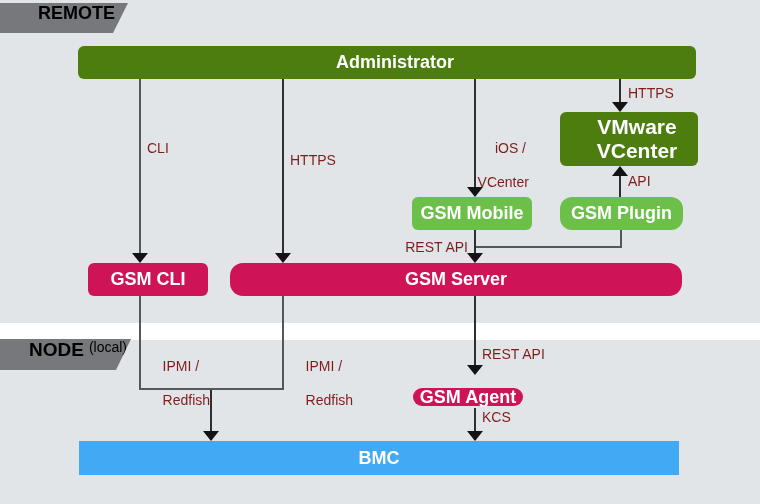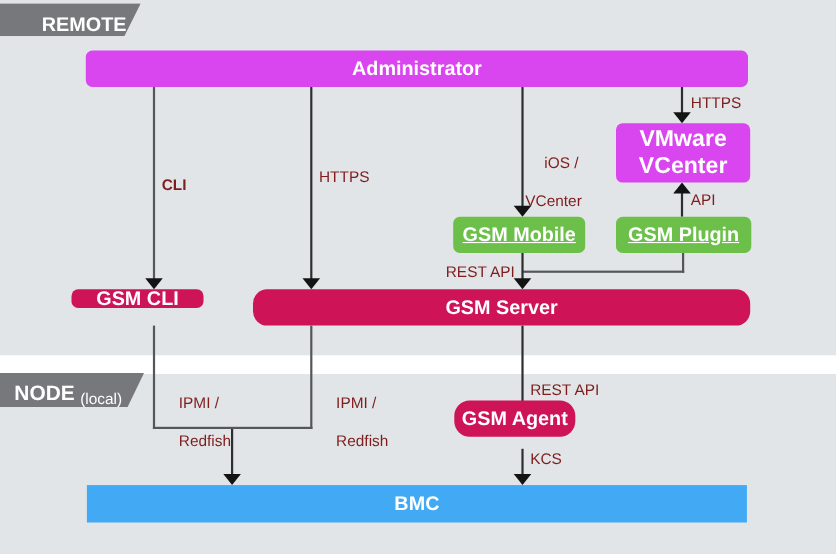--- a/index.html
+++ b/index.html
@@ -6,48 +6,48 @@
   .canvas{
     position:relative;
     width:760px;height:504px;
     background:#E1E5E7;
     font-family:"Liberation Sans", sans-serif;
     overflow:hidden;
   }
   
   .badge{
     position:absolute;left:0;
-    background:#77787B;color:#ffffff;
-    display:flex;align-items:flex-end;
+    background:#77787B;color:#000000;
+    display:flex;align-items:flex-start;
     font-weight:bold;font-size:18px;
     clip-path:polygon(0 0,100% 0,calc(100% - 15px) 100%,0 100%);
   }
   .badge-remote{top:3px;width:128px;height:30px;padding-left:38px;box-sizing:border-box;}
-  .badge-node{top:339px;width:131px;height:31px;padding-left:13px;box-sizing:border-box;font-size:19px;}
+  .badge-node{top:339px;width:131px;height:31px;padding-left:29px;box-sizing:border-box;font-size:19px;}
   .badge-node .sub{font-weight:normal;font-size:14px;margin-left:5px;}
   
   .band{position:absolute;left:0;top:323px;width:760px;height:17px;background:#FFFFFF;}
   
   .box{
     position:absolute;border-radius:6px;
     display:flex;align-items:center;justify-content:center;
     color:#fff;font-weight:bold;font-size:18px;text-align:center;
     line-height:1.15;
   }
-  .orange{background:#d946ef;}
-  .green{background:#6CC04A;text-decoration:underline;}
+  .orange{background:#4d7c0f;padding-left:16px;}
+  .green{background:#6CC04A;}
   .crimson{background:#CE1357;}
   .blue{background:#42A9F5;}
   .box-administrator{left:78px;top:46px;width:602px;height:33px;}
   .box-vcenter{left:560px;top:112px;width:122px;height:54px;font-size:21px;}
   .box-gsm-mobile{left:412px;top:197px;width:120px;height:33px;}
-  .box-gsm-plugin{left:560px;top:197px;width:123px;height:33px;}
-  .box-gsm-cli{left:65px;top:263px;width:120px;height:17px;align-items:center;}
+  .box-gsm-plugin{left:560px;top:197px;width:123px;height:33px;border-radius:12px;}
+  .box-gsm-cli{left:88px;top:263px;width:120px;height:33px;align-items:center;}
   .box-gsm-server{left:230px;top:263px;width:452px;height:33px;border-radius:13px;}
-  .box-gsm-agent{left:413px;top:364px;width:110px;height:33px;border-radius:14px;}
+  .box-gsm-agent{left:413px;top:388px;width:110px;height:18px;border-radius:14px;}
   .box-bmc{left:79px;top:441px;width:600px;height:34px;border-radius:0;}
   
   .vline{position:absolute;width:2px;background:#2E2E30;}
   .hline{position:absolute;height:2px;background:#2E2E30;}
   .gray-line{background:#55565A;}
   .arrow-down{position:absolute;width:0;height:0;
     border-left:8px solid transparent;border-right:8px solid transparent;
     border-top:10px solid #131313;}
   .arrow-up{position:absolute;width:0;height:0;
     border-left:8px solid transparent;border-right:8px solid transparent;
@@ -98,21 +98,21 @@
 
   <div class="vline" style="left:474px;top:408px;height:25px;"></div>
   <div class="arrow-down" style="left:467px;top:431px;"></div>
 
   <div class="vline gray-line" style="left:139px;top:296px;height:94px;"></div>
   <div class="vline gray-line" style="left:282px;top:296px;height:94px;"></div>
   <div class="hline gray-line" style="left:139px;top:388px;width:145px;"></div>
   <div class="vline" style="left:210px;top:390px;height:43px;"></div>
   <div class="arrow-down" style="left:203px;top:431px;"></div>
 
-  <div class="elabel" style="left:147px;top:160px;font-weight:bold;">CLI</div>
+  <div class="elabel" style="left:147px;top:140px;">CLI</div>
   <div class="elabel" style="left:290px;top:152px;">HTTPS</div>
   <div class="elabel" style="left:462px;top:123px;width:64px;text-align:right;">
     <span>iOS /</span><br>
     <span>VCenter</span>
   </div>
   <div class="elabel" style="left:628px;top:85px;">HTTPS</div>
   <div class="elabel" style="left:628px;top:173px;">API</div>
   <div class="elabel" style="left:404px;top:239px;width:64px;text-align:right;">REST API</div>
   <div class="elabel" style="left:482px;top:346px;">REST API</div>
   <div class="elabel" style="left:147px;top:341px;">

